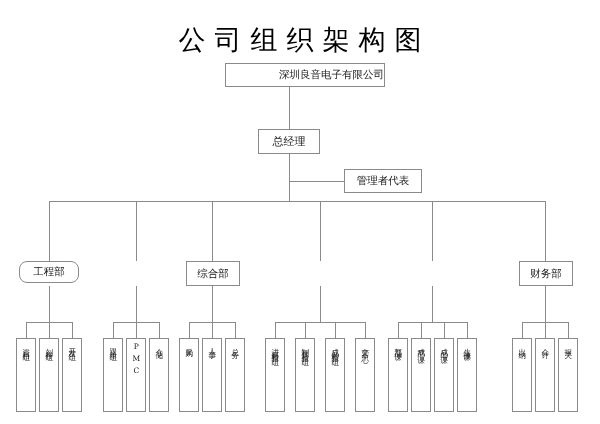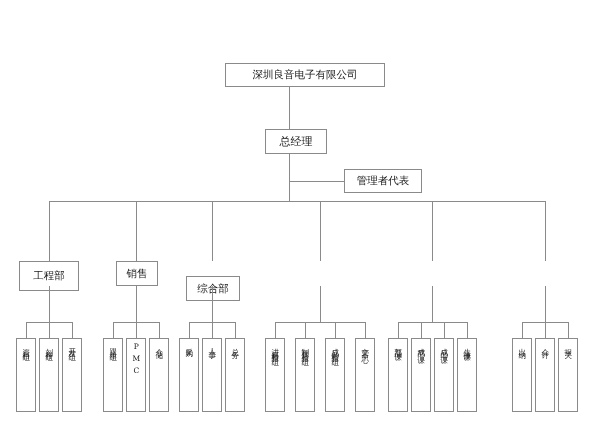--- a/index.html
+++ b/index.html
@@ -37,21 +37,21 @@
     position: absolute;
     box-sizing: border-box;
     border: 1px solid #8a8a8a;
     background: #ffffff;
     display: flex;
     align-items: center;
     justify-content: center;
     color: #1a1a1a;
     line-height: 1.05;
   }
-  .node.root-node   { font-size: 10.5px; }
+  .node.root-node   { font-size: 10.5px; justify-content: flex-end; }
   .node.gm-node     { font-size: 11px; }
   .node.rep-node    { font-size: 10.5px; }
   .node.dept-node   { font-size: 10.5px; }
 
   
   .node.leaf-node {
     align-items: flex-start;
     justify-content: center;
     padding-top: 3px;
     font-size: 7.5px;
@@ -80,83 +80,81 @@
     position: absolute;
     height: 1px;
     background: #8a8a8a;
   }
 </style>
 </head>
 <body>
 
 <div id="chart-root">
 
+  <div class="chart-title">公司组织架构图</div>
 
   <div class="node root-node" style="left:225px; top:63px; width:160px; height:24px;">
     <span>深圳良音电子有限公司</span>
   </div>
 
   <div class="vline" style="left:289px; top:87px; height:42px;"></div>
 
-  <div class="node gm-node" style="left:258px; top:129px; width:62px; height:25px;margin-left:7px;">
+  <div class="node gm-node" style="left:258px; top:129px; width:62px; height:25px;">
     <span>总经理</span>
   </div>
 
   <div class="vline" style="left:289px; top:154px; height:47px;"></div>
 
   <div class="hline" style="left:289px; top:181px; width:56px;"></div>
 
   <div class="node rep-node" style="left:344px; top:169px; width:78px; height:24px;text-align:center;">
     <span>管理者代表</span>
   </div>
 
   <div class="hline" style="left:49px; top:201px; width:496px;"></div>
 
   <div class="vline" style="left:49px; top:201px; height:60px;"></div>
-  <div class="node dept-node" style="left:19px; top:261px; width:60px; height:30px;">
+  <div class="node dept-node" style="left:19px; top:261px; width:60px; height:22px;border-radius:8px;">
     <span>工程部</span>
   </div>
   <div class="vline" style="left:49px; top:286px; height:36px;"></div>
   <div class="hline" style="left:26px; top:322px; width:47px;"></div>
 
   <div class="vline" style="left:26px; top:322px; height:16px;"></div>
   <div class="vline" style="left:49px; top:322px; height:16px;"></div>
   <div class="vline" style="left:72px; top:322px; height:16px;"></div>
 
   <div class="node leaf-node" style="left:16px; top:338px; width:20px; height:74px;">
     <span class="leaf-label">资料组</span>
   </div>
   <div class="node leaf-node" style="left:39px; top:338px; width:20px; height:74px;">
     <span class="leaf-label">刻样组</span>
   </div>
   <div class="node leaf-node" style="left:62px; top:338px; width:20px; height:74px;">
     <span class="leaf-label">开发组</span>
   </div>
 
   <div class="vline" style="left:136px; top:201px; height:60px;"></div>
-  <div class="node dept-node" style="left:116px; top:261px; width:42px; height:25px;">
-    <span>销售</span>
-  </div>
   <div class="vline" style="left:136px; top:286px; height:36px;"></div>
   <div class="hline" style="left:113px; top:322px; width:47px;"></div>
   <div class="vline" style="left:113px; top:322px; height:16px;"></div>
   <div class="vline" style="left:136px; top:322px; height:16px;"></div>
   <div class="vline" style="left:159px; top:322px; height:16px;"></div>
   <div class="node leaf-node" style="left:103px; top:338px; width:20px; height:74px;">
     <span class="leaf-label">跟单组</span>
   </div>
   <div class="node leaf-node" style="left:126px; top:338px; width:20px; height:74px;">
     <span class="leaf-label latin">PMC</span>
   </div>
   <div class="node leaf-node" style="left:149px; top:338px; width:20px; height:74px;">
     <span class="leaf-label">仓储</span>
   </div>
 
   <div class="vline" style="left:212px; top:201px; height:60px;"></div>
-  <div class="node dept-node" style="left:186px; top:261px; width:54px; height:25px;margin-top:15px;">
+  <div class="node dept-node" style="left:186px; top:261px; width:54px; height:25px;">
     <span>综合部</span>
   </div>
   <div class="vline" style="left:212px; top:286px; height:36px;"></div>
   <div class="hline" style="left:189px; top:322px; width:47px;"></div>
   <div class="vline" style="left:189px; top:322px; height:16px;"></div>
   <div class="vline" style="left:212px; top:322px; height:16px;"></div>
   <div class="vline" style="left:235px; top:322px; height:16px;"></div>
   <div class="node leaf-node" style="left:179px; top:338px; width:20px; height:74px;">
     <span class="leaf-label">采购</span>
   </div>
@@ -201,20 +199,23 @@
     <span class="leaf-label">成品一课</span>
   </div>
   <div class="node leaf-node" style="left:434px; top:338px; width:20px; height:74px;">
     <span class="leaf-label">成品二课</span>
   </div>
   <div class="node leaf-node" style="left:457px; top:338px; width:20px; height:74px;">
     <span class="leaf-label">生技课</span>
   </div>
 
   <div class="vline" style="left:545px; top:201px; height:60px;"></div>
+  <div class="node dept-node" style="left:519px; top:261px; width:54px; height:25px;">
+    <span>财务部</span>
+  </div>
   <div class="vline" style="left:545px; top:286px; height:36px;"></div>
   <div class="hline" style="left:522px; top:322px; width:47px;"></div>
   <div class="vline" style="left:522px; top:322px; height:16px;"></div>
   <div class="vline" style="left:545px; top:322px; height:16px;"></div>
   <div class="vline" style="left:568px; top:322px; height:16px;"></div>
   <div class="node leaf-node" style="left:512px; top:338px; width:20px; height:74px;">
     <span class="leaf-label">出纳</span>
   </div>
   <div class="node leaf-node" style="left:535px; top:338px; width:20px; height:74px;">
     <span class="leaf-label">会计</span>

